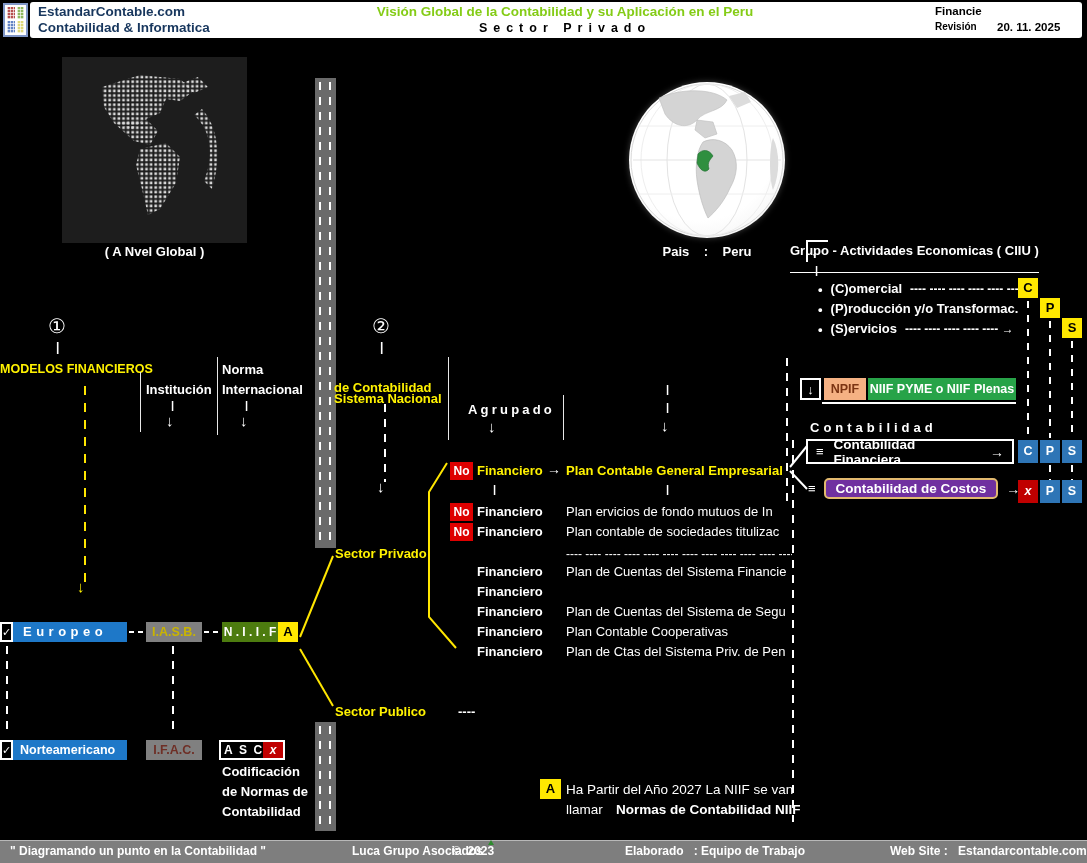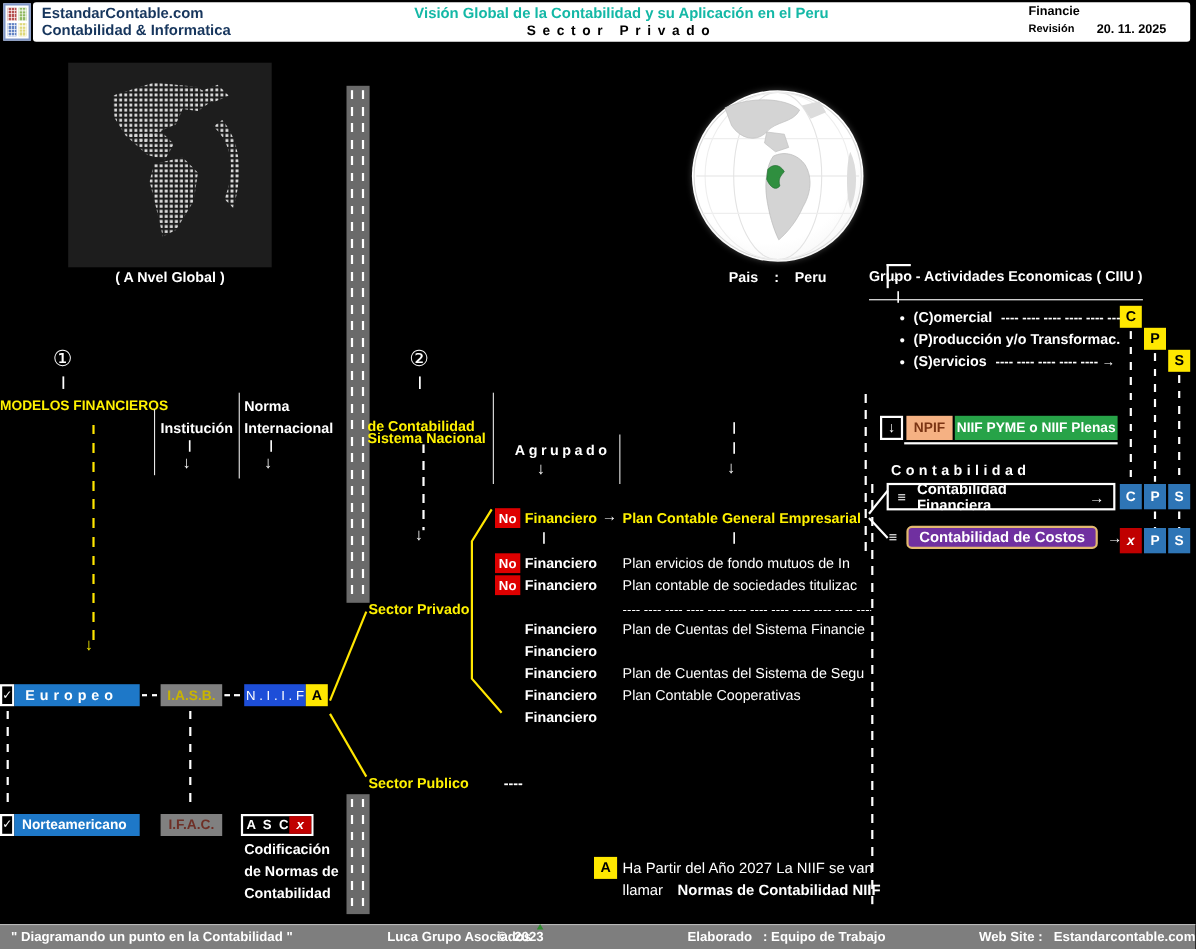--- a/index.html
+++ b/index.html
@@ -23,21 +23,21 @@
   .dv{width:2px;background:repeating-linear-gradient(180deg,#fff 0 8px,transparent 8px 15px);}
   .dvy{width:2px;background:repeating-linear-gradient(180deg,#FFE600 0 9px,transparent 9px 17px);}
   .dh{height:2px;background:repeating-linear-gradient(90deg,#fff 0 5px,transparent 5px 9px);}
   .vl{width:1px;background:#e8e8e8;}
   
   .road{width:21px;background:#6a6a6a;}
   .road .dv{position:absolute;top:4px;bottom:4px;}
   
   .bluebox{background:#1E78C8;color:#fff;font-weight:bold;}
   .graybox{background:#808080;text-align:center;font-weight:bold;}
-  .greenbox{background:#1d4ed8;color:#fff;font-weight:normal;text-align:center;}
+  .greenbox{background:#4d7c0f;color:#fff;font-weight:bold;text-align:center;}
   .ybox{background:#FFE800;color:#000;font-weight:bold;text-align:center;font-size:13px;line-height:20px;}
   .nobox{background:#DE0000;color:#fff;font-weight:bold;font-size:12px;text-align:center;line-height:18px;width:23px;height:18px;}
   .bbadge{width:20px;height:23px;background:#2E75B6;color:#fff;font-weight:bold;font-size:12.5px;text-align:center;line-height:23px;}
   .rbadge{width:20px;height:23px;background:#C00000;color:#fff;font-weight:bold;font-style:italic;font-size:12.5px;text-align:center;line-height:23px;}
   .chk{width:13px;height:20px;border:2px solid #fff;box-sizing:border-box;color:#fff;font-size:11px;line-height:16px;text-align:center;}
   .cdash{width:2px;background:repeating-linear-gradient(180deg,#fff 0 7px,transparent 7px 14px);}
   .ftr{left:0;top:840px;width:1087px;height:23px;background:#7E7E7E;border-top:1px solid #b8b8b8;box-sizing:border-box;}
   .ftxt{color:#fff;font-weight:bold;font-size:12px;line-height:16px;}
 </style>
 </head>
@@ -48,21 +48,21 @@
   <div class="abs hdr"></div>
   <div class="abs hcard"></div>
   <div class="abs logo">
     <div style="background-color:#b65050;"></div>
       <div style="background-color:#8fb860;"></div>
     <div style="background-color:#6383c4;"></div>
       <div style="background-color:#ded87a;"></div>
   </div>
   <div class="abs navy b" style="left:38px;top:4px;font-size:13.5px;">EstandarContable.com</div>
   <div class="abs navy b" style="left:38px;top:20px;font-size:13.5px;">Contabilidad &amp; Informatica</div>
-  <div class="abs b" style="left:330px;top:4px;width:470px;text-align:center;font-size:13.5px;color:#14b8a6;">Visión Global de la Contabilidad y su Aplicación en el Peru</div>
+  <div class="abs b" style="left:330px;top:4px;width:470px;text-align:center;font-size:13.5px;color:#84cc16;">Visión Global de la Contabilidad y su Aplicación en el Peru</div>
   <div class="abs b" style="left:330px;top:21px;width:470px;text-align:center;font-size:12.5px;color:#000;letter-spacing:6px;">Sector Privado</div>
   <div class="abs b" style="left:935px;top:5px;font-size:11.5px;color:#000;">Financie</div>
   <div class="abs b" style="left:935px;top:21px;font-size:10px;color:#000;">Revisión</div>
   <div class="abs b" style="left:997px;top:21px;font-size:11.5px;color:#000;">20. 11. 2025</div>
 
   <div class="abs" style="left:62px;top:57px;width:185px;height:186px;background:#1d1d1d;">
     <svg width="185" height="186" viewBox="0 0 185 186">
       <defs>
         <pattern id="dots" width="4.6" height="4.6" patternUnits="userSpaceOnUse">
           <rect x="0.4" y="0.4" width="2.6" height="2.6" fill="#dcdcdc"></rect>
@@ -174,20 +174,21 @@
   <div class="abs w t12 clip pre" style="left:566px;top:546px;">---- ---- ---- ---- ---- ---- ---- ---- ---- ---- ---- ----</div>
 
   <div class="abs w b t13" style="left:477px;top:563px;">Financiero</div>
   <div class="abs w t13 clip" style="left:566px;top:563px;">Plan de Cuentas del Sistema Financie</div>
   <div class="abs w b t13" style="left:477px;top:583px;">Financiero</div>
   <div class="abs w b t13" style="left:477px;top:603px;">Financiero</div>
   <div class="abs w t13 clip" style="left:566px;top:603px;">Plan de Cuentas del Sistema de Segu</div>
   <div class="abs w b t13" style="left:477px;top:623px;">Financiero</div>
   <div class="abs w t13 clip" style="left:566px;top:623px;">Plan Contable Cooperativas</div>
   <div class="abs w b t13" style="left:477px;top:643px;">Financiero</div>
+  <div class="abs w t13 clip" style="left:566px;top:643px;">Plan de Ctas del Sistema Priv. de Pen</div>
 
   <div class="abs y b t13" style="left:335px;top:545px;">Sector Privado</div>
   <div class="abs y b t13" style="left:335px;top:703px;">Sector Publico</div>
   <div class="abs w b t13" style="left:458px;top:703px;">----</div>
 
   <div class="abs dv" style="left:792px;top:440px;height:382px;"></div>
 
   <div class="abs" style="left:806px;top:240px;width:22px;height:22px;border-left:2px solid #fff;border-top:2px solid #fff;box-sizing:border-box;">
     <span class="w b" style="font-size:14px;margin-left:3px;">↓</span>
   </div>

